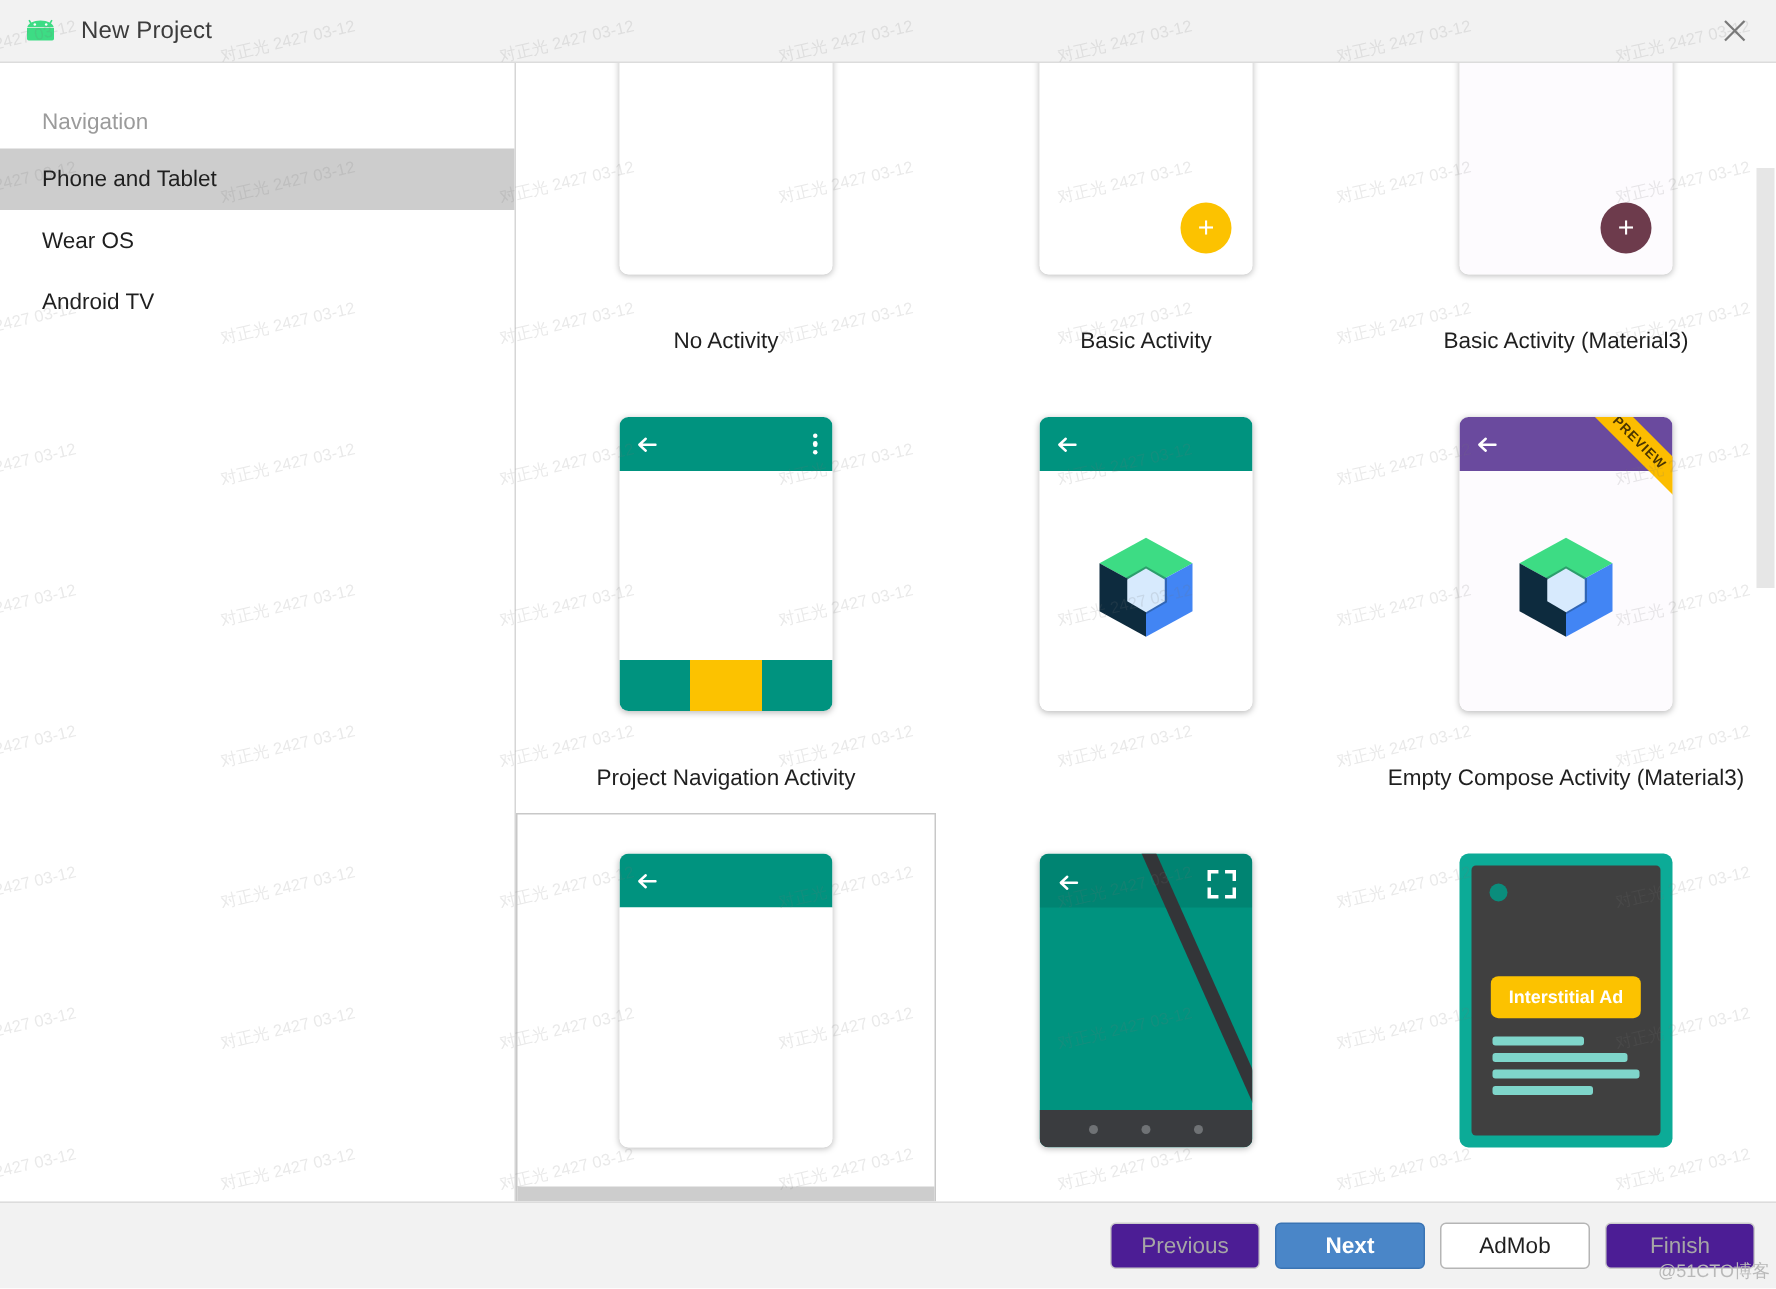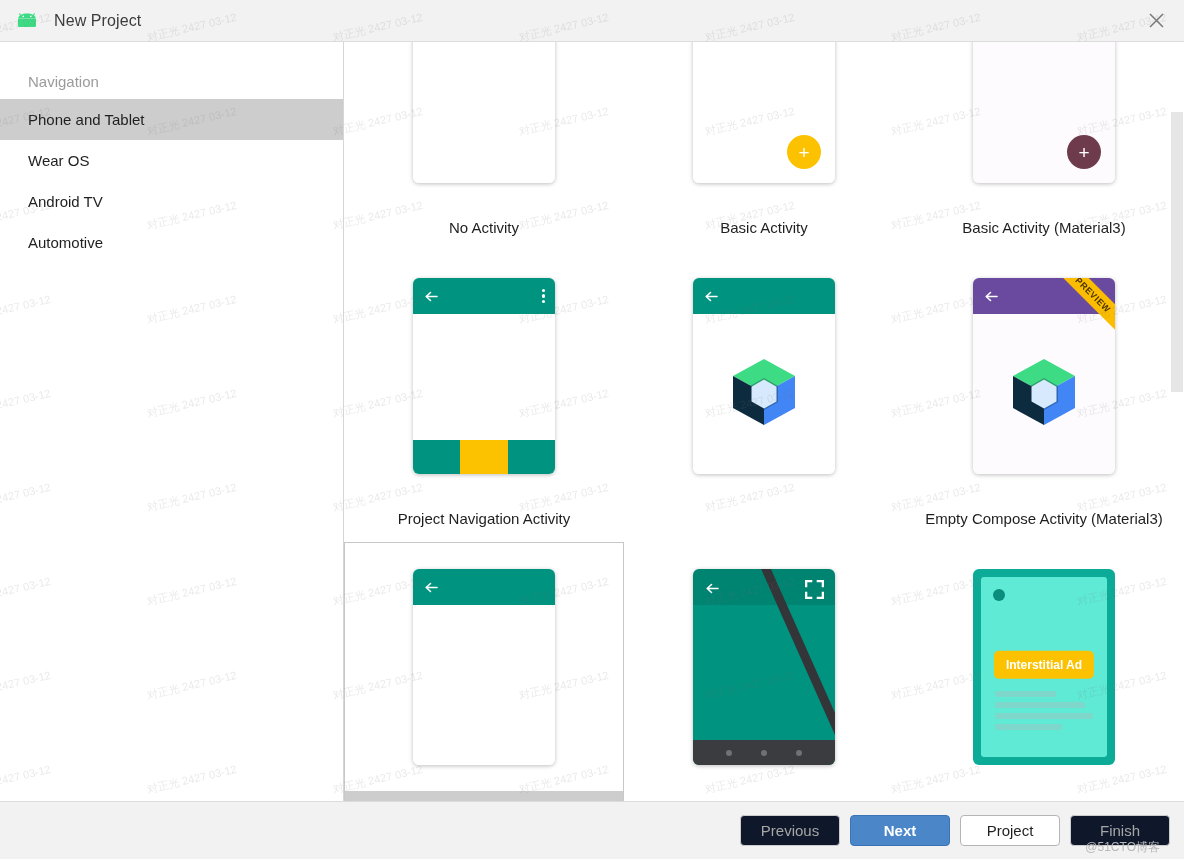--- a/index.html
+++ b/index.html
@@ -120,21 +120,21 @@
     display:flex;align-items:center;justify-content:space-around;padding:0 18px;box-sizing:border-box;
   }
   .fs-navbar i{width:6px;height:6px;border-radius:50%;background:#6f7275;display:block;}
 
   
   .admob{
     width:142px;height:196px;background:#0cab97;border-radius:6px;
     position:relative;box-sizing:border-box;padding:8px;
   }
   .admob-inner{
-    position:absolute;inset:8px;background:#5eead4;border-radius:3px;
+    position:absolute;inset:8px;background:#404040;border-radius:3px;
   }
   .admob-dot{position:absolute;left:12px;top:12px;width:12px;height:12px;border-radius:50%;background:#0a8d7c;}
   .admob-btn{
     position:absolute;left:50%;top:50%;transform:translate(-50%,-58%);
     background:#fcc200;color:#ffffff;font-size:12px;font-weight:bold;
     padding:7px 12px;border-radius:5px;white-space:nowrap;
   }
   .admob-lines{position:absolute;left:14px;right:14px;top:114px;}
   .admob-lines i{display:block;height:6px;border-radius:2px;background:#7fd6cb;margin-bottom:5px;}
 
@@ -150,31 +150,31 @@
   .footer{
     height:58px;min-height:58px;background:#f2f2f2;border-top:1px solid #dcdcdc;
     display:flex;align-items:center;justify-content:flex-end;
     padding:0 14px 0 0;gap:10px;position:relative;box-sizing:border-box;
   }
   .btn{
     min-width:100px;height:31px;border-radius:4px;font-size:15px;
     display:flex;align-items:center;justify-content:center;cursor:pointer;
     box-sizing:border-box;padding:0 16px;
   }
-  .btn.disabled{background:#0f172a;border:1px solid #cccccc;color:#a6a6a6;cursor:default;}
+  .btn.disabled{background:#4c1d95;border:1px solid #cccccc;color:#a6a6a6;cursor:default;}
   .btn.normal{background:#ffffff;border:1px solid #b5b5b5;color:#1f1f1f;}
   .btn.primary{background:#4a86c8;border:1px solid #3a74b4;color:#ffffff;font-weight:bold;}
 
   
   .wm{
     position:absolute;color:rgba(120,120,120,.16);font-size:11px;
     transform:rotate(-13deg);white-space:nowrap;pointer-events:none;user-select:none;
   }
   .wm-corner{
-    position:absolute;right:24px;bottom:3px;color:#b9b9b9;font-size:12px;
+    position:absolute;right:4px;bottom:3px;color:#b9b9b9;font-size:12px;
     pointer-events:none;user-select:none;
   }
 </style>
 </head>
 <body>
 
 <div class="dialog">
 
   <div class="titlebar">
     <span class="android-icon">
@@ -195,21 +195,20 @@
     </div>
   </div>
 
   <div class="body-row">
 
     <div class="sidebar">
       <div class="side-section">Navigation</div>
       <div class="side-item selected">Phone and Tablet</div>
       <div class="side-item">Wear OS</div>
       <div class="side-item">Android TV</div>
-      <div class="side-item">Automotive</div>
     </div>
 
     <div class="templates-pane">
       <div class="grid">
 
         <div class="cell">
           <div class="thumb-wrap">
             <div class="phone">
               <div class="screen"></div>
             </div>
@@ -384,21 +383,21 @@
 
       <div class="scrollbar">
         <div class="scroll-thumb" style="top:70px;height:280px;"></div>
       </div>
     </div>
   </div>
 
   <div class="footer">
     <div class="btn disabled">Previous</div>
     <div class="btn primary">Next</div>
-    <div class="btn normal">Project</div>
+    <div class="btn normal">AdMob</div>
     <div class="btn disabled">Finish</div>
     <div class="wm-corner">@51CTO博客</div>
   </div>
 
   <div id="wm-layer" style="position:absolute;inset:0;pointer-events:none;overflow:hidden;">
       <span class="wm" style="left: -40px; top: 20px;">对正光 2427 03-12</span>
       <span class="wm" style="left: 146px; top: 20px;">对正光 2427 03-12</span>
       <span class="wm" style="left: 332px; top: 20px;">对正光 2427 03-12</span>
       <span class="wm" style="left: 518px; top: 20px;">对正光 2427 03-12</span>
       <span class="wm" style="left: 704px; top: 20px;">对正光 2427 03-12</span>

